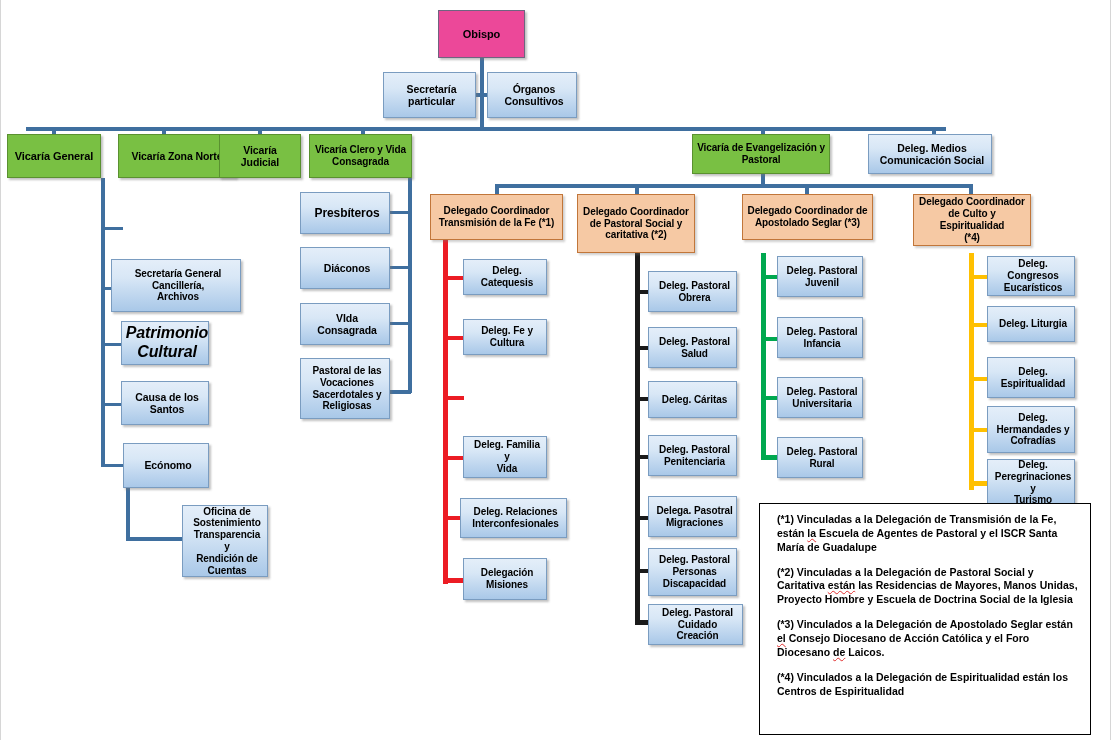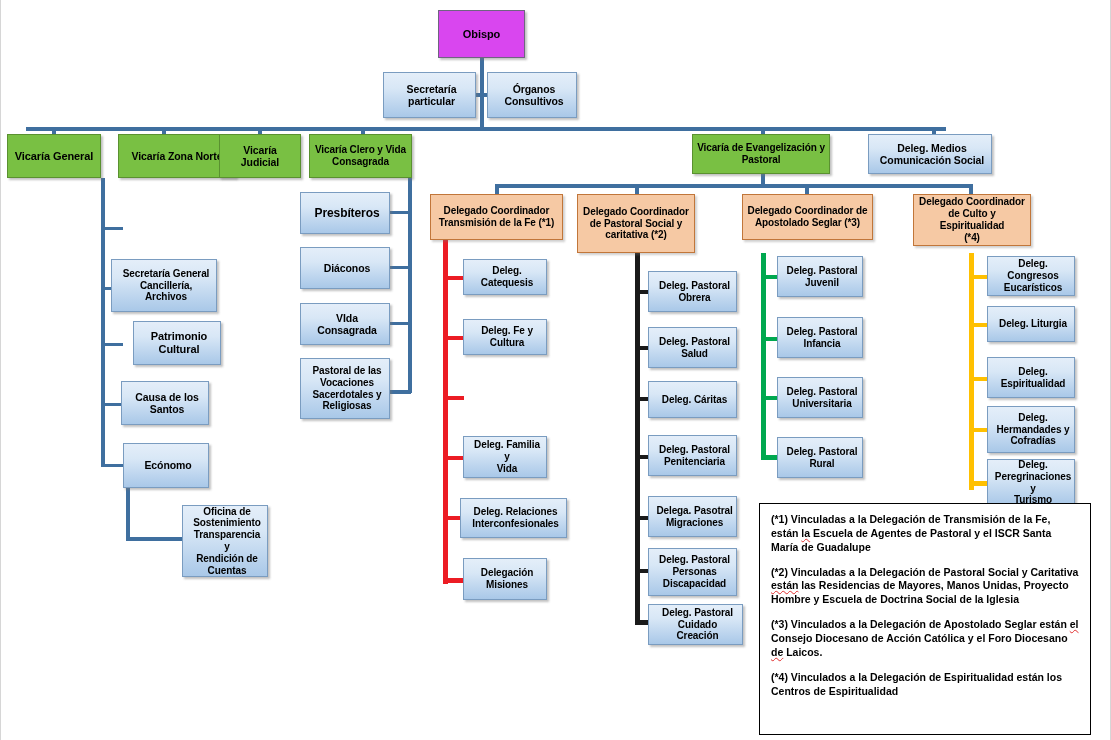--- a/index.html
+++ b/index.html
@@ -37,21 +37,21 @@
 
   
   .n-blue{
     background:linear-gradient(180deg,#e4eef9 0%, #d8e7f6 35%, #bdd5ee 72%, #a9c8e8 100%);
     border:1px solid #7a9cc0;
     box-shadow:1.5px 1.5px 2px rgba(120,120,120,0.45);
     padding-left:7px;
   }
   
   .n-purple{
-    background:#d946ef;
+    background:#ec4899;
     border:1px solid #6f6480;
     box-shadow:1.5px 1.5px 2px rgba(120,120,120,0.45);
   }
   
   .n-green{
     background:#79c043;
     border:1px solid #5a9130;
     box-shadow:1.5px 1.5px 2px rgba(120,120,120,0.45);
   }
   
@@ -72,21 +72,21 @@
   
   #legend{
     position:absolute;
     left:758px;
     top:503px;
     width:332px;
     height:232px;
     background:#ffffff;
     border:1px solid #000000;
     box-sizing:border-box;
-    padding:9px 11px 6px 11px;
+    padding:9px 11px 6px 17px;
     z-index:8;
     font-size:10.5px;
     font-weight:bold;
     color:#000000;
     line-height:1.32;
   }
   #legend p{margin:0 0 11px 0;}
   #legend p:last-child{margin-bottom:0;}
   .sq{
     text-decoration:underline;
@@ -175,24 +175,24 @@
   <div class="node n-green" style="left:117px;top:134px;width:118px;height:44px;font-size:10.5px;white-space:pre-line;">Vicaría Zona Norte</div>
   <div class="node n-green" style="left:218px;top:134px;width:82px;height:44px;font-size:10.5px;white-space:pre-line;">Vicaría Judicial</div>
   <div class="node n-green" style="left:308px;top:134px;width:103px;height:44px;font-size:10px;white-space:pre-line;">Vicaría  Clero y Vida
 Consagrada</div>
   <div class="node n-green" style="left:691px;top:134px;width:138px;height:40px;font-size:10px;white-space:pre-line;">Vicaría de Evangelización y
 Pastoral</div>
 
   <div class="node n-blue" style="left:867px;top:134px;width:124px;height:40px;font-size:10.5px;white-space:pre-line;">Deleg. Medios
 Comunicación Social</div>
 
-  <div class="node n-blue" style="left:110px;top:259px;width:106px;height:53px;font-size:10px;white-space:pre-line;">Secretaría General
+  <div class="node n-blue" style="left:110px;top:259px;width:130px;height:53px;font-size:10px;white-space:pre-line;">Secretaría General
 Cancillería,
 Archivos</div>
-  <div class="node n-blue" style="left:132px;top:321px;width:88px;height:44px;font-size:11px;white-space:pre-line;">Patrimonio
+  <div class="node n-blue" style="left:120px;top:321px;width:88px;height:44px;font-size:16px;white-space:pre-line;font-style:italic;">Patrimonio
 Cultural</div>
   <div class="node n-blue" style="left:120px;top:381px;width:88px;height:44px;font-size:10.5px;white-space:pre-line;">Causa de los
 Santos</div>
   <div class="node n-blue" style="left:122px;top:443px;width:86px;height:45px;font-size:10.5px;white-space:pre-line;">Ecónomo</div>
   <div class="node n-blue" style="left:181px;top:505px;width:86px;height:72px;font-size:10px;white-space:pre-line;">Oficina de
 Sostenimiento
 Transparencia y
 Rendición de
 Cuentas</div>
 

